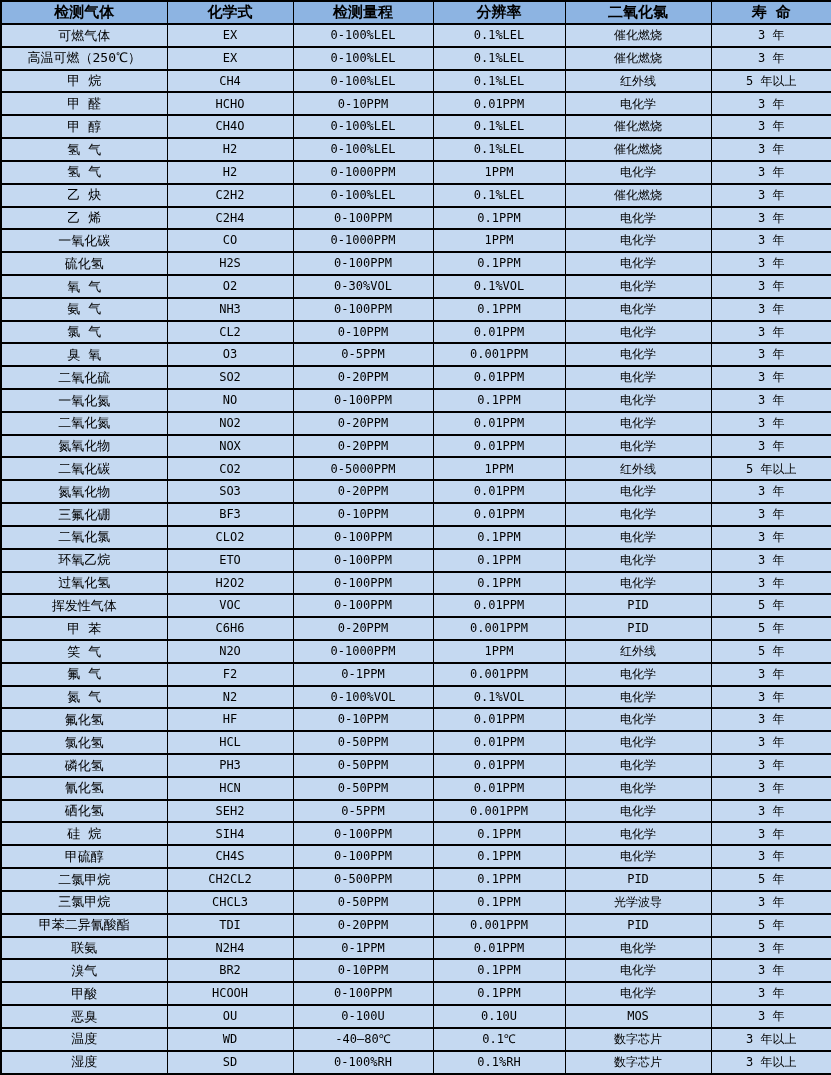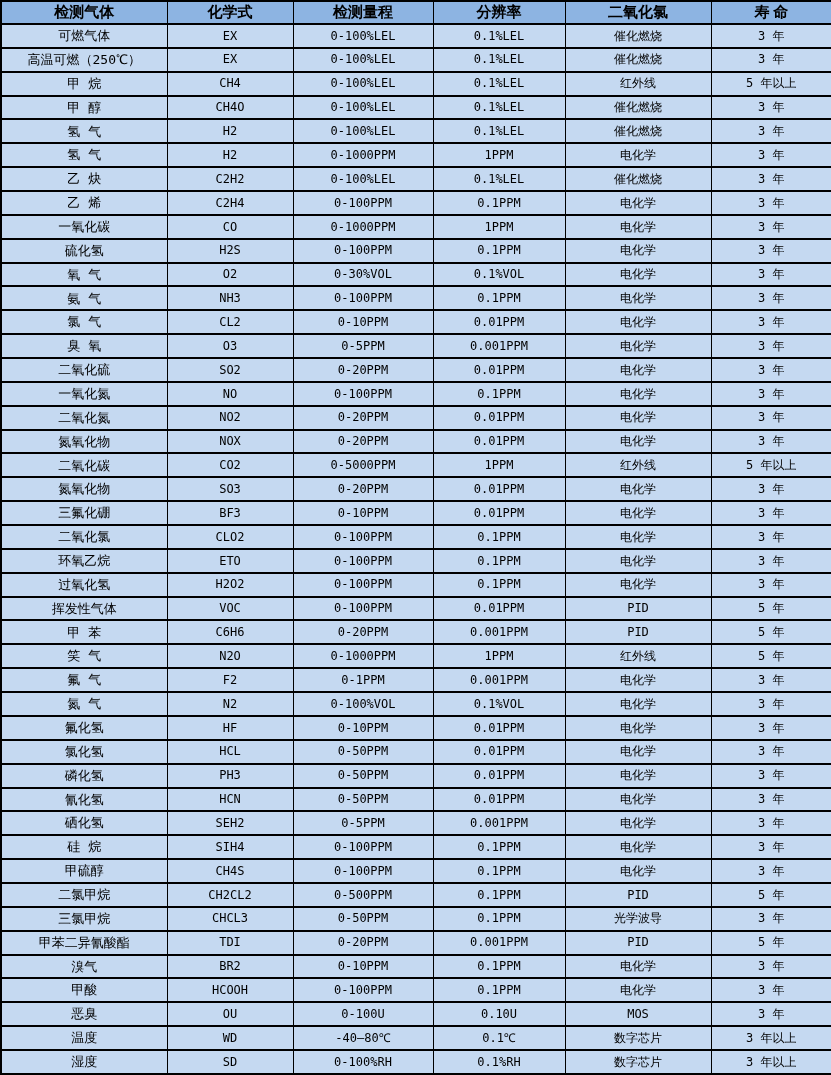--- a/index.html
+++ b/index.html
@@ -40,21 +40,20 @@
     line-height: 1.05;
   }
   table.gas-table {
     border: 2px solid var(--border);
   }
   table.gas-table thead th {
     background: var(--header-bg);
     font-size: 15px;
     font-weight: bold;
     height: 23px;
-    font-family: Liberation Serif, serif;
   }
   table.gas-table tbody td {
     background: var(--row-bg);
     font-size: 12px;
     height: 21px;
   }
   table.gas-table tbody td:first-child {
     font-size: 13px;
     margin-left: 36px;
   }
@@ -101,20 +100,28 @@
         </tr>
         <tr>
           <td>甲 烷</td>
           <td>CH4</td>
           <td>0-100%LEL</td>
           <td>0.1%LEL</td>
           <td>红外线</td>
           <td>5 年以上</td>
         </tr>
         <tr>
+          <td>甲 醛</td>
+          <td>HCHO</td>
+          <td>0-10PPM</td>
+          <td>0.01PPM</td>
+          <td>电化学</td>
+          <td>3 年</td>
+        </tr>
+        <tr>
           <td>甲 醇</td>
           <td>CH4O</td>
           <td>0-100%LEL</td>
           <td>0.1%LEL</td>
           <td>催化燃烧</td>
           <td>3 年</td>
         </tr>
         <tr>
           <td>氢 气</td>
           <td>H2</td>
@@ -389,20 +396,28 @@
         </tr>
         <tr>
           <td>甲苯二异氰酸酯</td>
           <td>TDI</td>
           <td>0-20PPM</td>
           <td>0.001PPM</td>
           <td>PID</td>
           <td>5 年</td>
         </tr>
         <tr>
+          <td>联氨</td>
+          <td>N2H4</td>
+          <td>0-1PPM</td>
+          <td>0.01PPM</td>
+          <td>电化学</td>
+          <td>3 年</td>
+        </tr>
+        <tr>
           <td>溴气</td>
           <td>BR2</td>
           <td>0-10PPM</td>
           <td>0.1PPM</td>
           <td>电化学</td>
           <td>3 年</td>
         </tr>
         <tr>
           <td>甲酸</td>
           <td>HCOOH</td>

